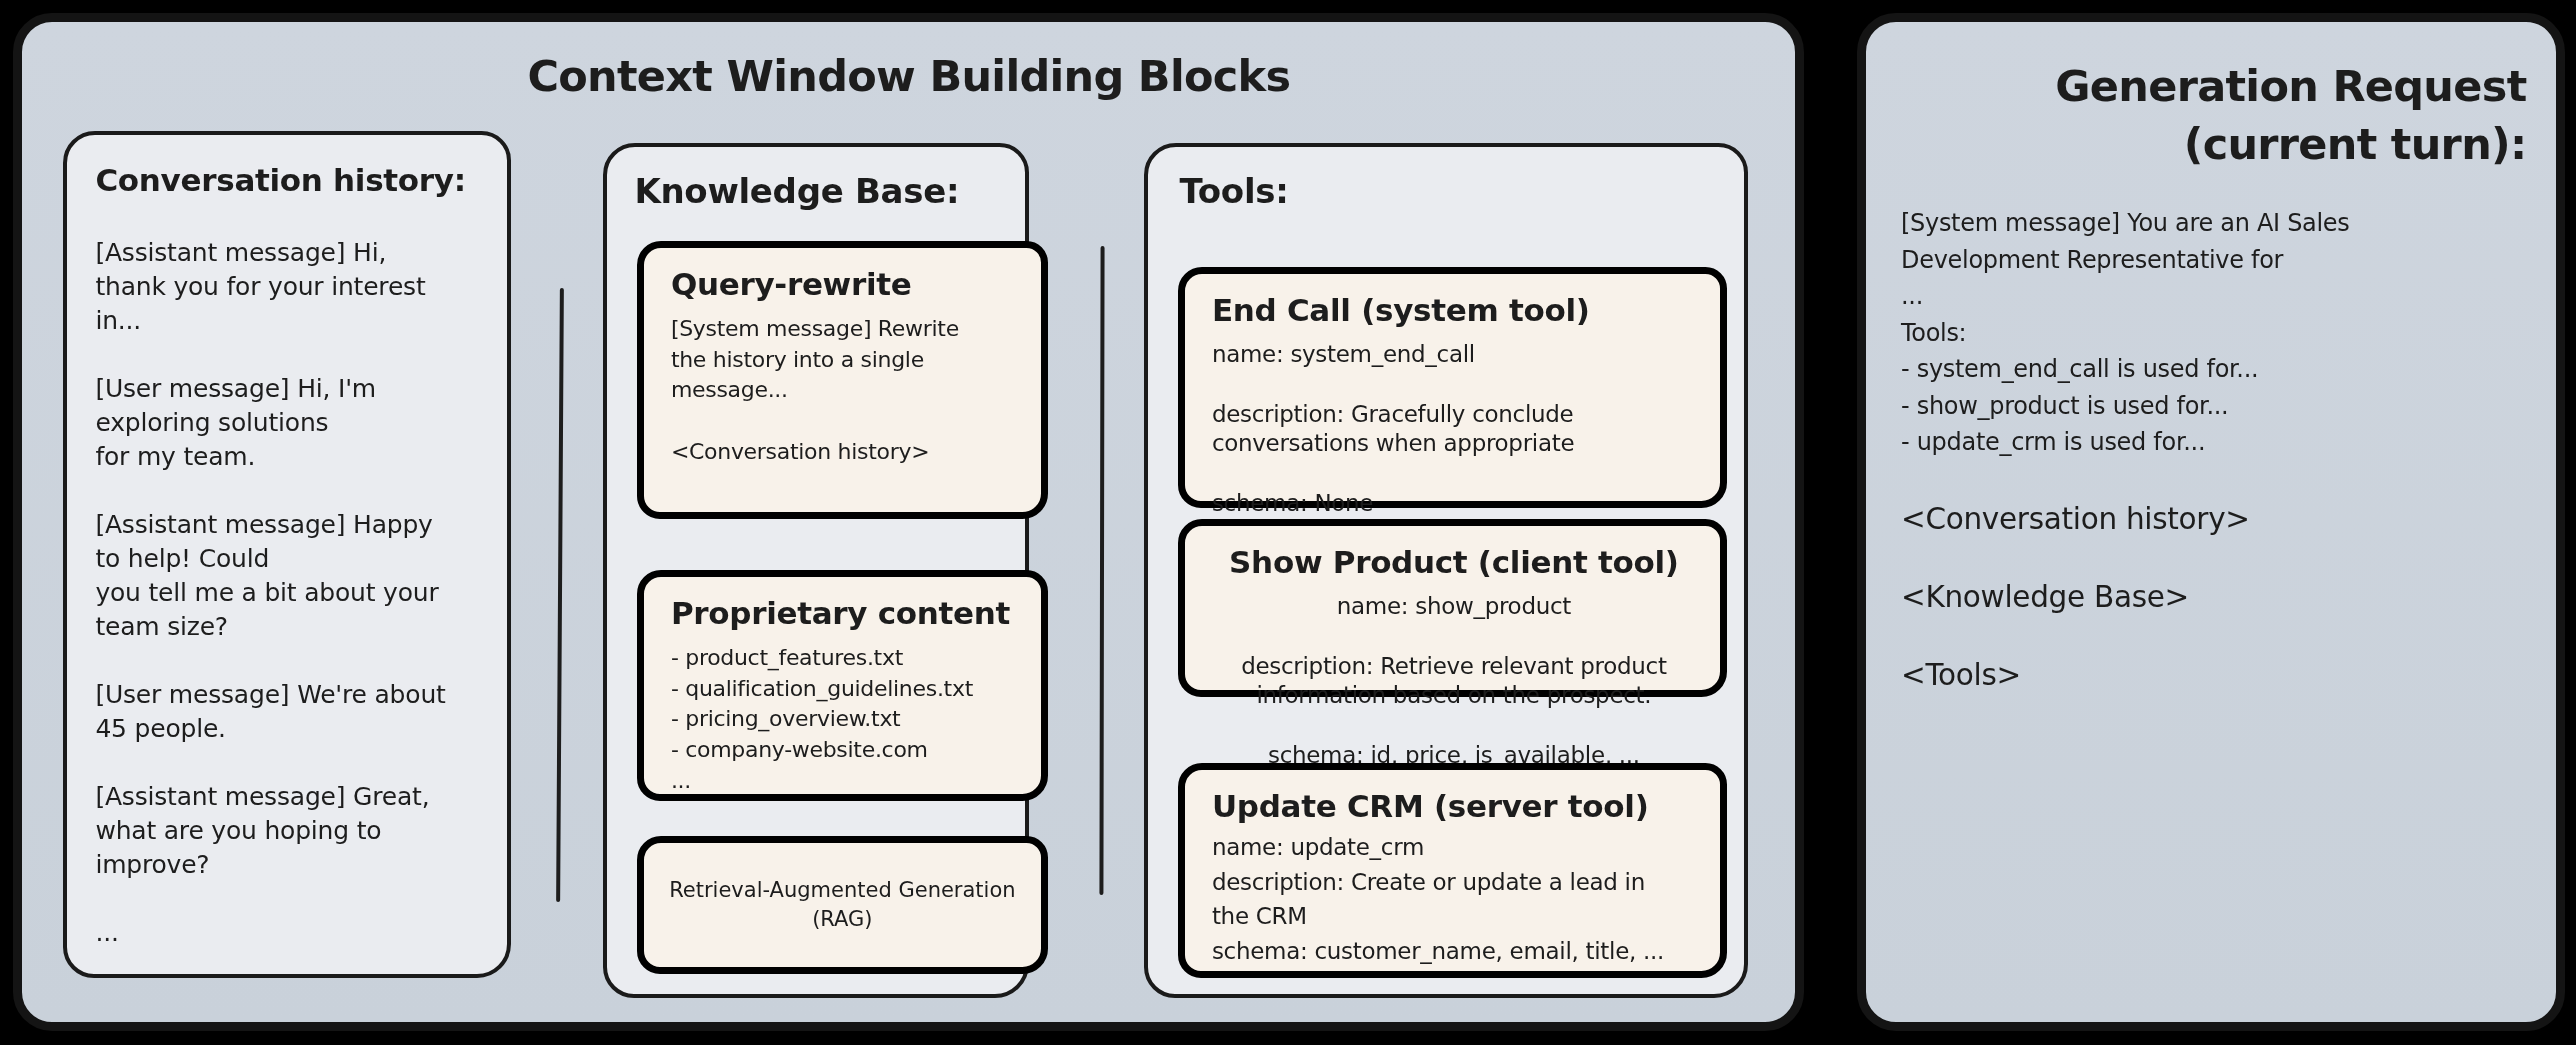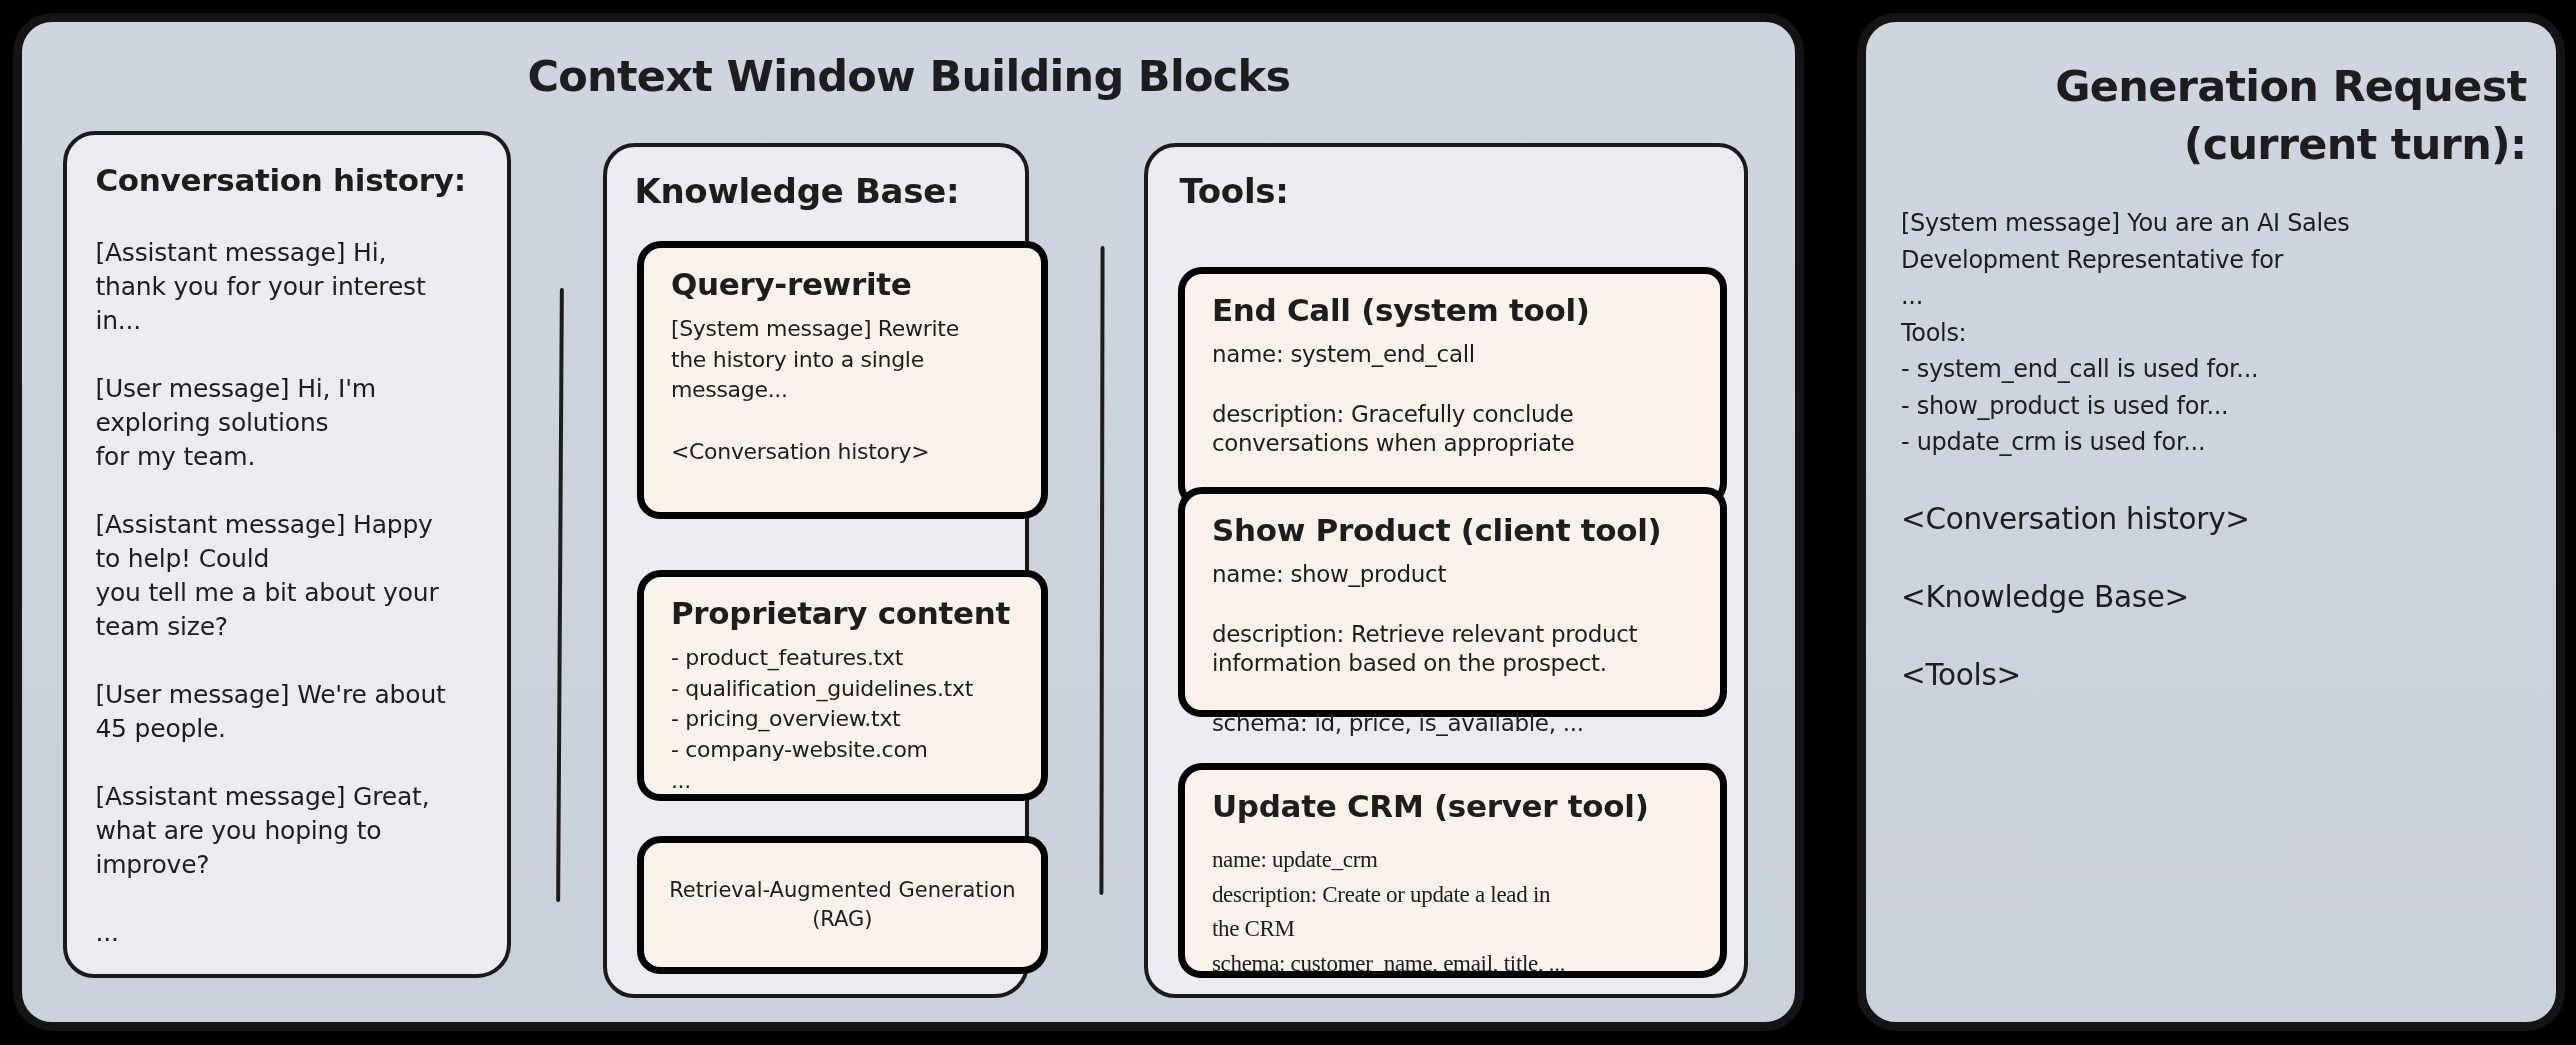--- a/index.html
+++ b/index.html
@@ -85,40 +85,40 @@
     line-height: 40px;
   }
   .card-body {
     margin-top: 9.4px;
     font-size: 23px;
     line-height: 1.34;
     letter-spacing: -0.3px;
     white-space: pre-line;
   }
   .card-body.tight { line-height: 1.3; }
-  .card-body.loose { line-height: 1.5; margin-top: 17px; font-family: Liberation Serif, serif; }
+  .card-body.loose { line-height: 1.5; margin-top: 4px; }
 
   .panel.kb .card  { width: 411px; left: 29.5px; }
   .card.query      { top: 94px; height: 278px; }
   .card.query .card-body { font-size: 22px; line-height: 1.4; }
   .card.prop       { top: 423px; height: 231px; }
   .card.prop .card-body { font-size: 22px; line-height: 1.4; }
   .card.rag        { top: 689px; height: 138px; width: 411px; left: 29.5px;
                      display: flex; align-items: center; justify-content: center;
                      padding: 0 13.4px; }
   .rag-label {
     text-align: center;
     font-size: 21px;
     line-height: 1.4;
     white-space: pre-line;
   }
 
   .panel.tools .card { width: 549px; left: 29.5px; }
   .card.endcall { top: 84px; height: 241px; margin-top: 36px; }
-  .card.showprod { top: 340px; height: 230px; }
+  .card.showprod { top: 372px; height: 178px; text-align: center; }
   .card.updatecrm { top: 616px; height: 215px; }
 
   
   .divider {
     position: absolute;
     width: 4px;
     background: #1d1d1d;
     border-radius: 2px;
   }
   .divider.one { left: 536px; top: 266px; height: 614px; transform: rotate(0.35deg); }

